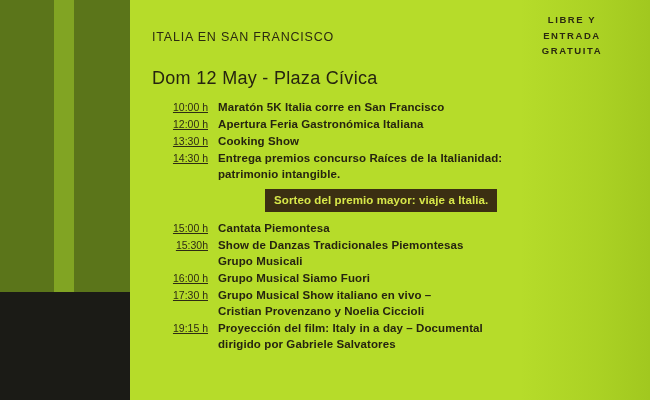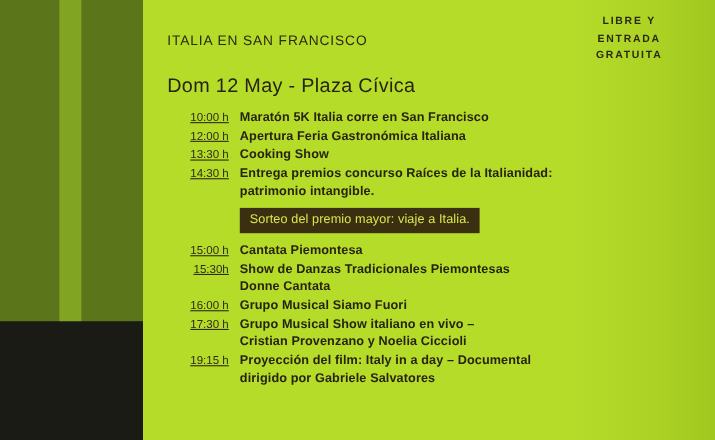--- a/index.html
+++ b/index.html
@@ -125,23 +125,24 @@
   }
   .row .desc .l2 { display: block; }
   .highlight-wrap {
     margin: 7px 0 8px 66px;
   }
   .highlight {
     display: inline-block;
     background: #3b2f12;
     color: #d8e84a;
     font-size: 11.5px;
-    font-weight: normal;
+    font-weight: bold;
     padding: 5px 9px 6px 9px;
     letter-spacing: 0.1px;
+    margin-left: 47px;
   }
 </style>
 </head>
 <body>
 
 <div class="poster-frame">
   <div class="band-left"></div>
   <div class="band-left-green"></div>
   <div class="band-left-stripe"></div>
   <div class="panel"></div>
@@ -198,21 +199,21 @@
         <div class="time">15:00 h</div>
         <div class="desc">
           <span>Cantata Piemontesa</span>
         </div>
       </div>
 
       <div class="row">
         <div class="time">15:30h</div>
         <div class="desc">
           <span>Show de Danzas Tradicionales Piemontesas</span>
-          <span class="l2">Donne Cantata</span>
+          <span class="l2">Grupo Musicali</span>
         </div>
       </div>
 
       <div class="row">
         <div class="time">16:00 h</div>
         <div class="desc">
           <span>Grupo Musical Siamo Fuori</span>
         </div>
       </div>
 

